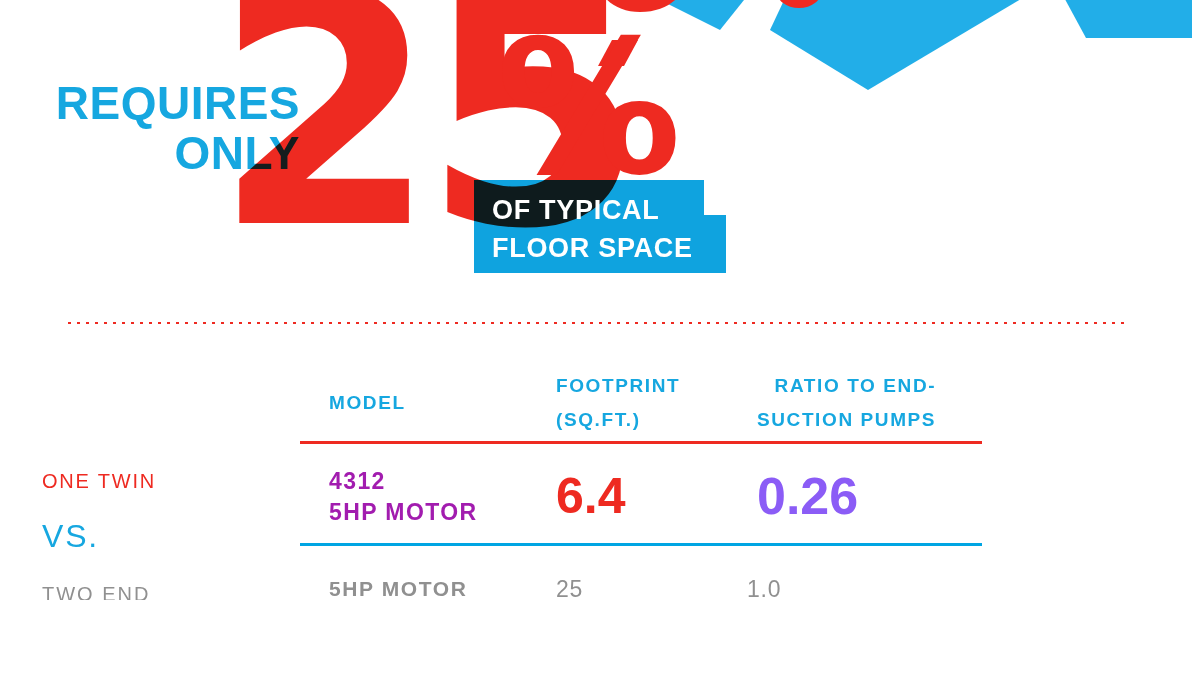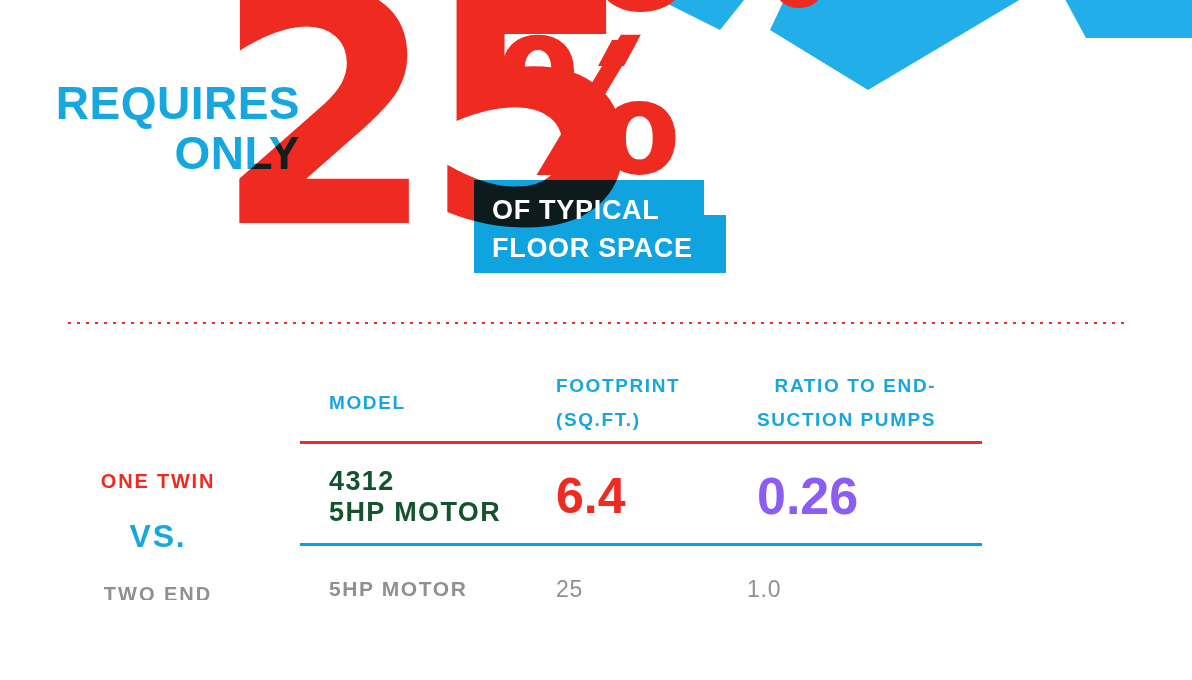--- a/index.html
+++ b/index.html
@@ -127,23 +127,23 @@
   .rule{
     position:absolute;
     left:300px; width:682px; height:3px;
   }
   .rule-red{top:111px;  background:#EE2A21;}
   .rule-blue{top:213px; background:#00A5E3;}
 
   .lbl-left{
     position:absolute;
     width:232px;
-    text-align:center;
-    font-family:"Liberation Sans", sans-serif;
-    font-weight:bold;
+    text-align:left;
+    font-family:"Liberation Sans", sans-serif;
+    font-weight:normal;
     letter-spacing:1.8px;
     white-space:pre-line;
   }
   .lbl-one{
     left:42px; top:138px;
     font-size:20px; line-height:26px;
     color:#EE2A21;
   }
   .lbl-vs{
     left:42px; top:188px;
@@ -157,22 +157,22 @@
     letter-spacing:2px;
   }
 
   .cell{
     position:absolute;
     font-family:"Liberation Sans", sans-serif;
     white-space:pre-line;
   }
   .r1-model{
     left:329px; top:136px;
-    font-weight:bold; font-size:27px; line-height:31px;
-    letter-spacing:1.4px; color:#14532d;
+    font-weight:bold; font-size:23px; line-height:31px;
+    letter-spacing:1.4px; color:#a21caf;
   }
   .r1-foot{
     left:556px; top:140px;
     font-weight:bold; font-size:50px; line-height:52px;
     letter-spacing:0px; color:#EE2A21;
   }
   .r1-ratio{
     left:757px; top:140px;
     font-weight:bold; font-size:52px; line-height:52px;
     letter-spacing:0px; color:#8b5cf6;

